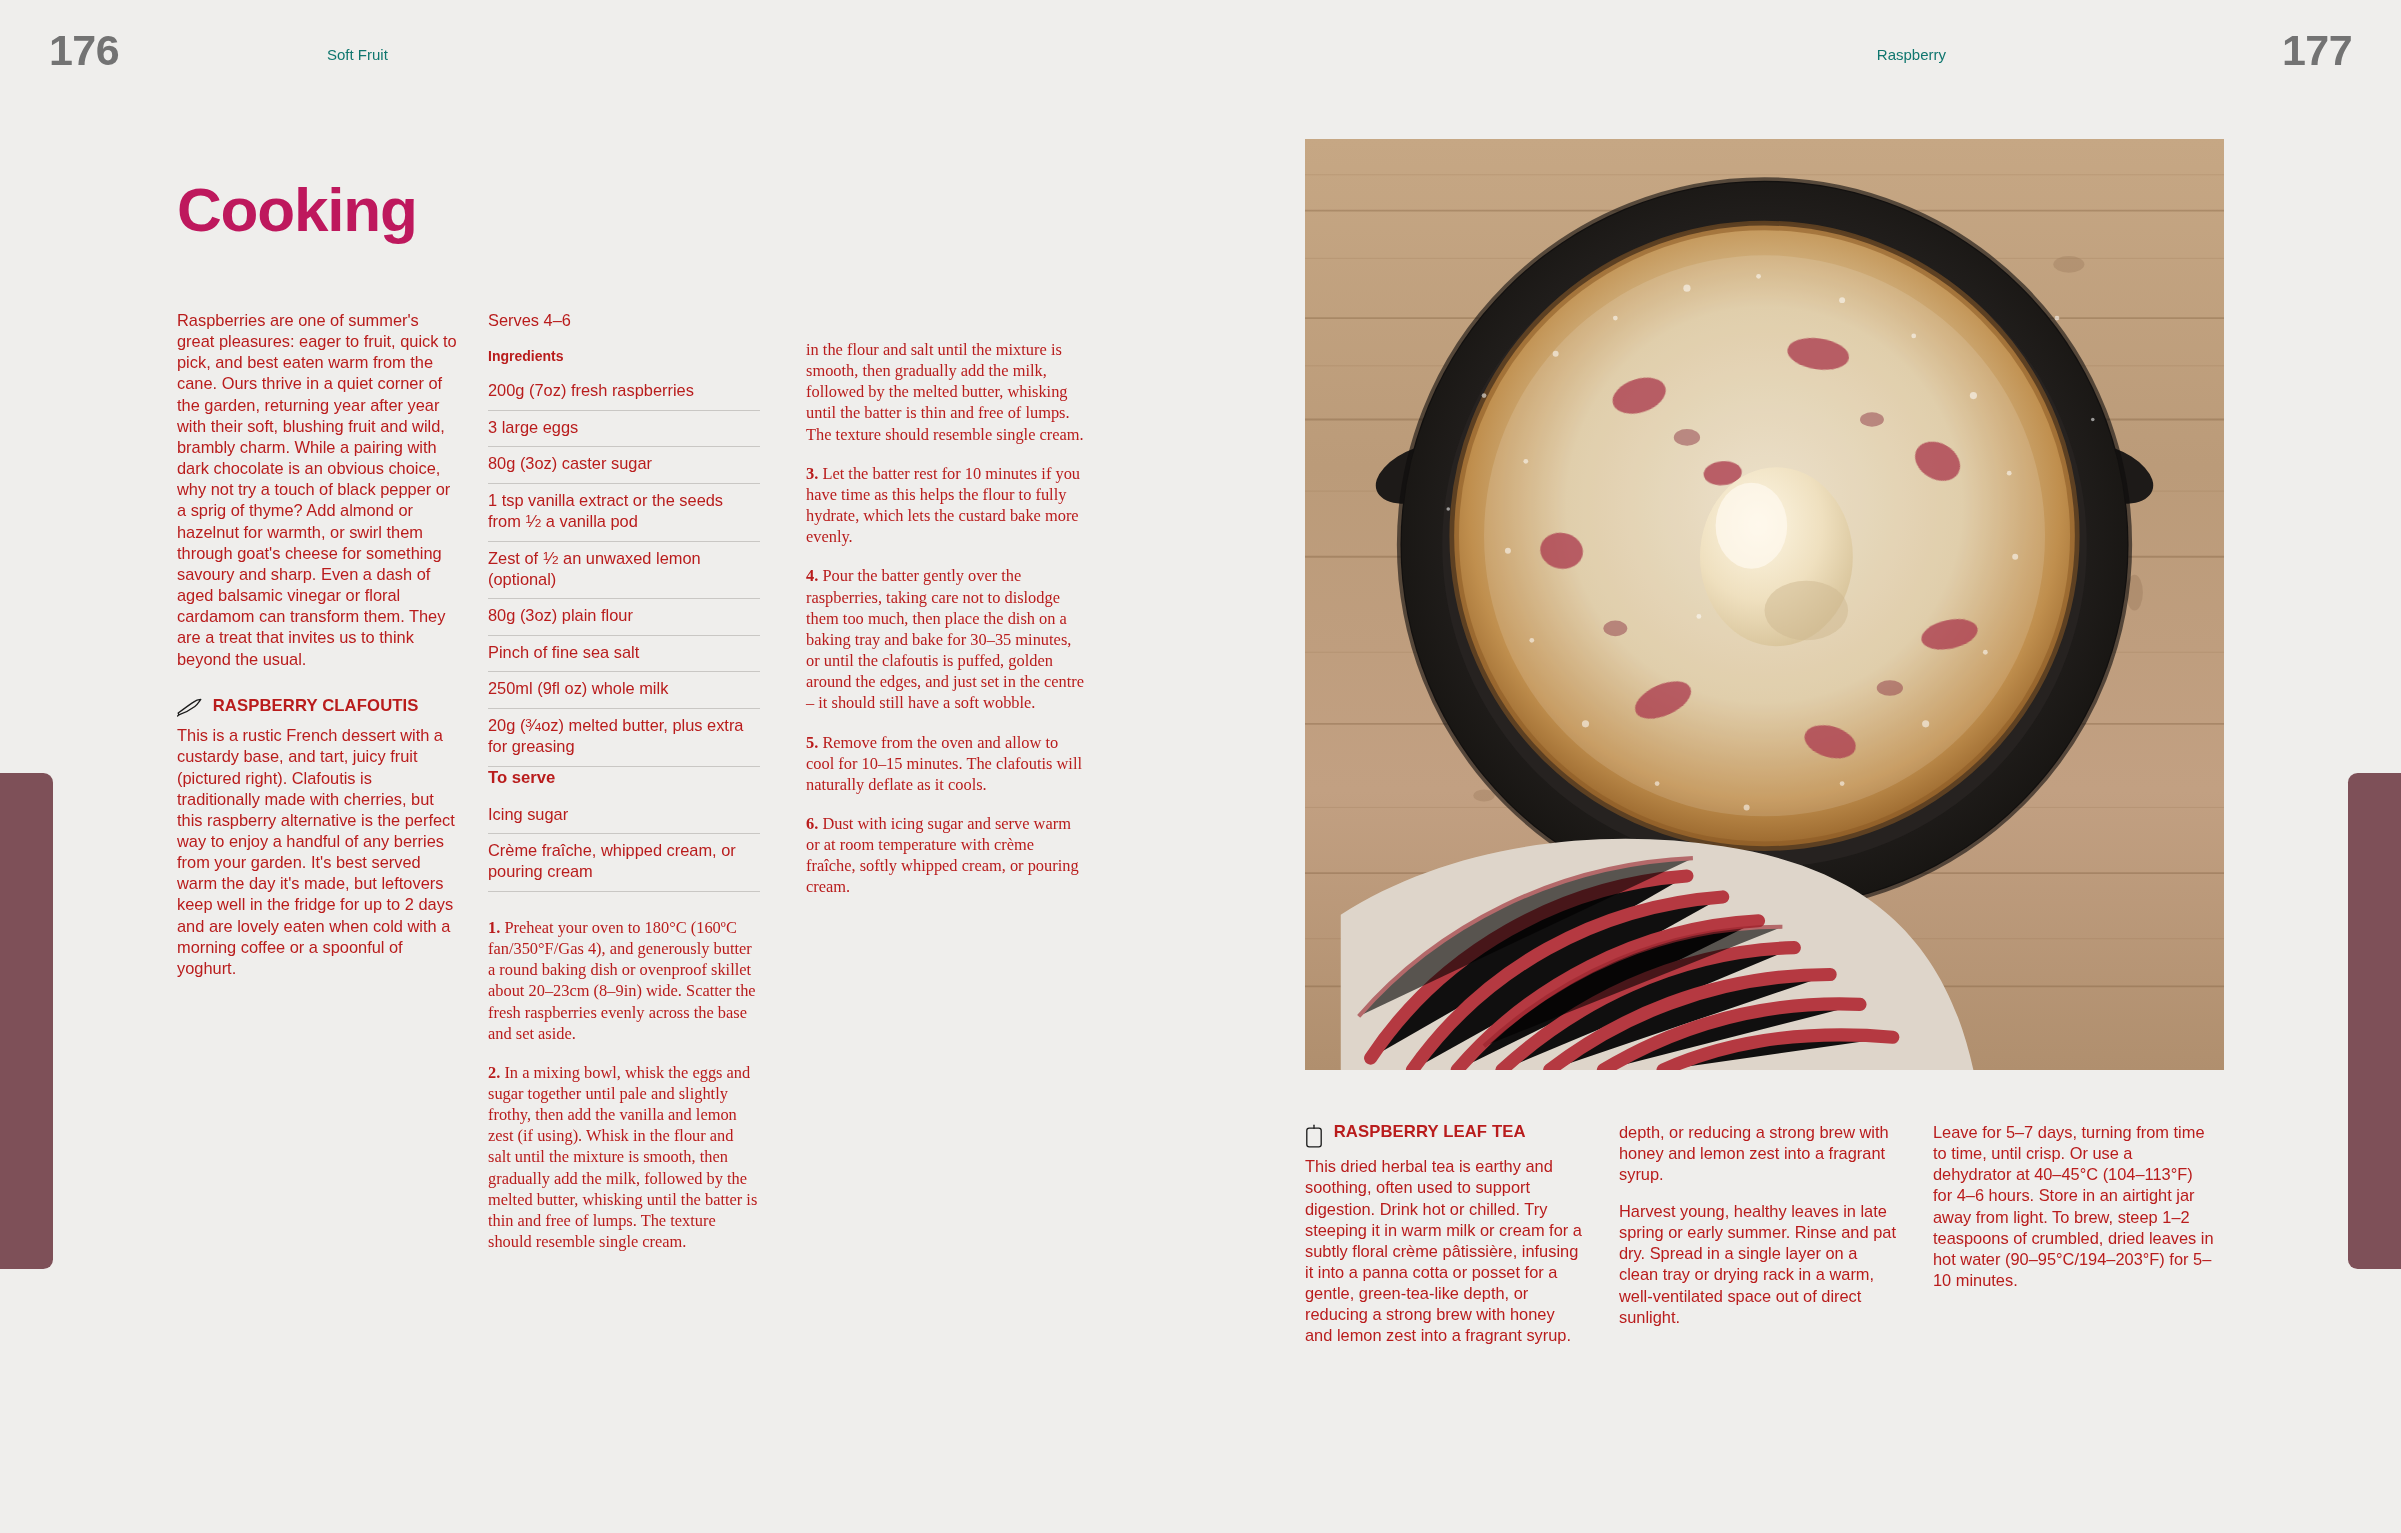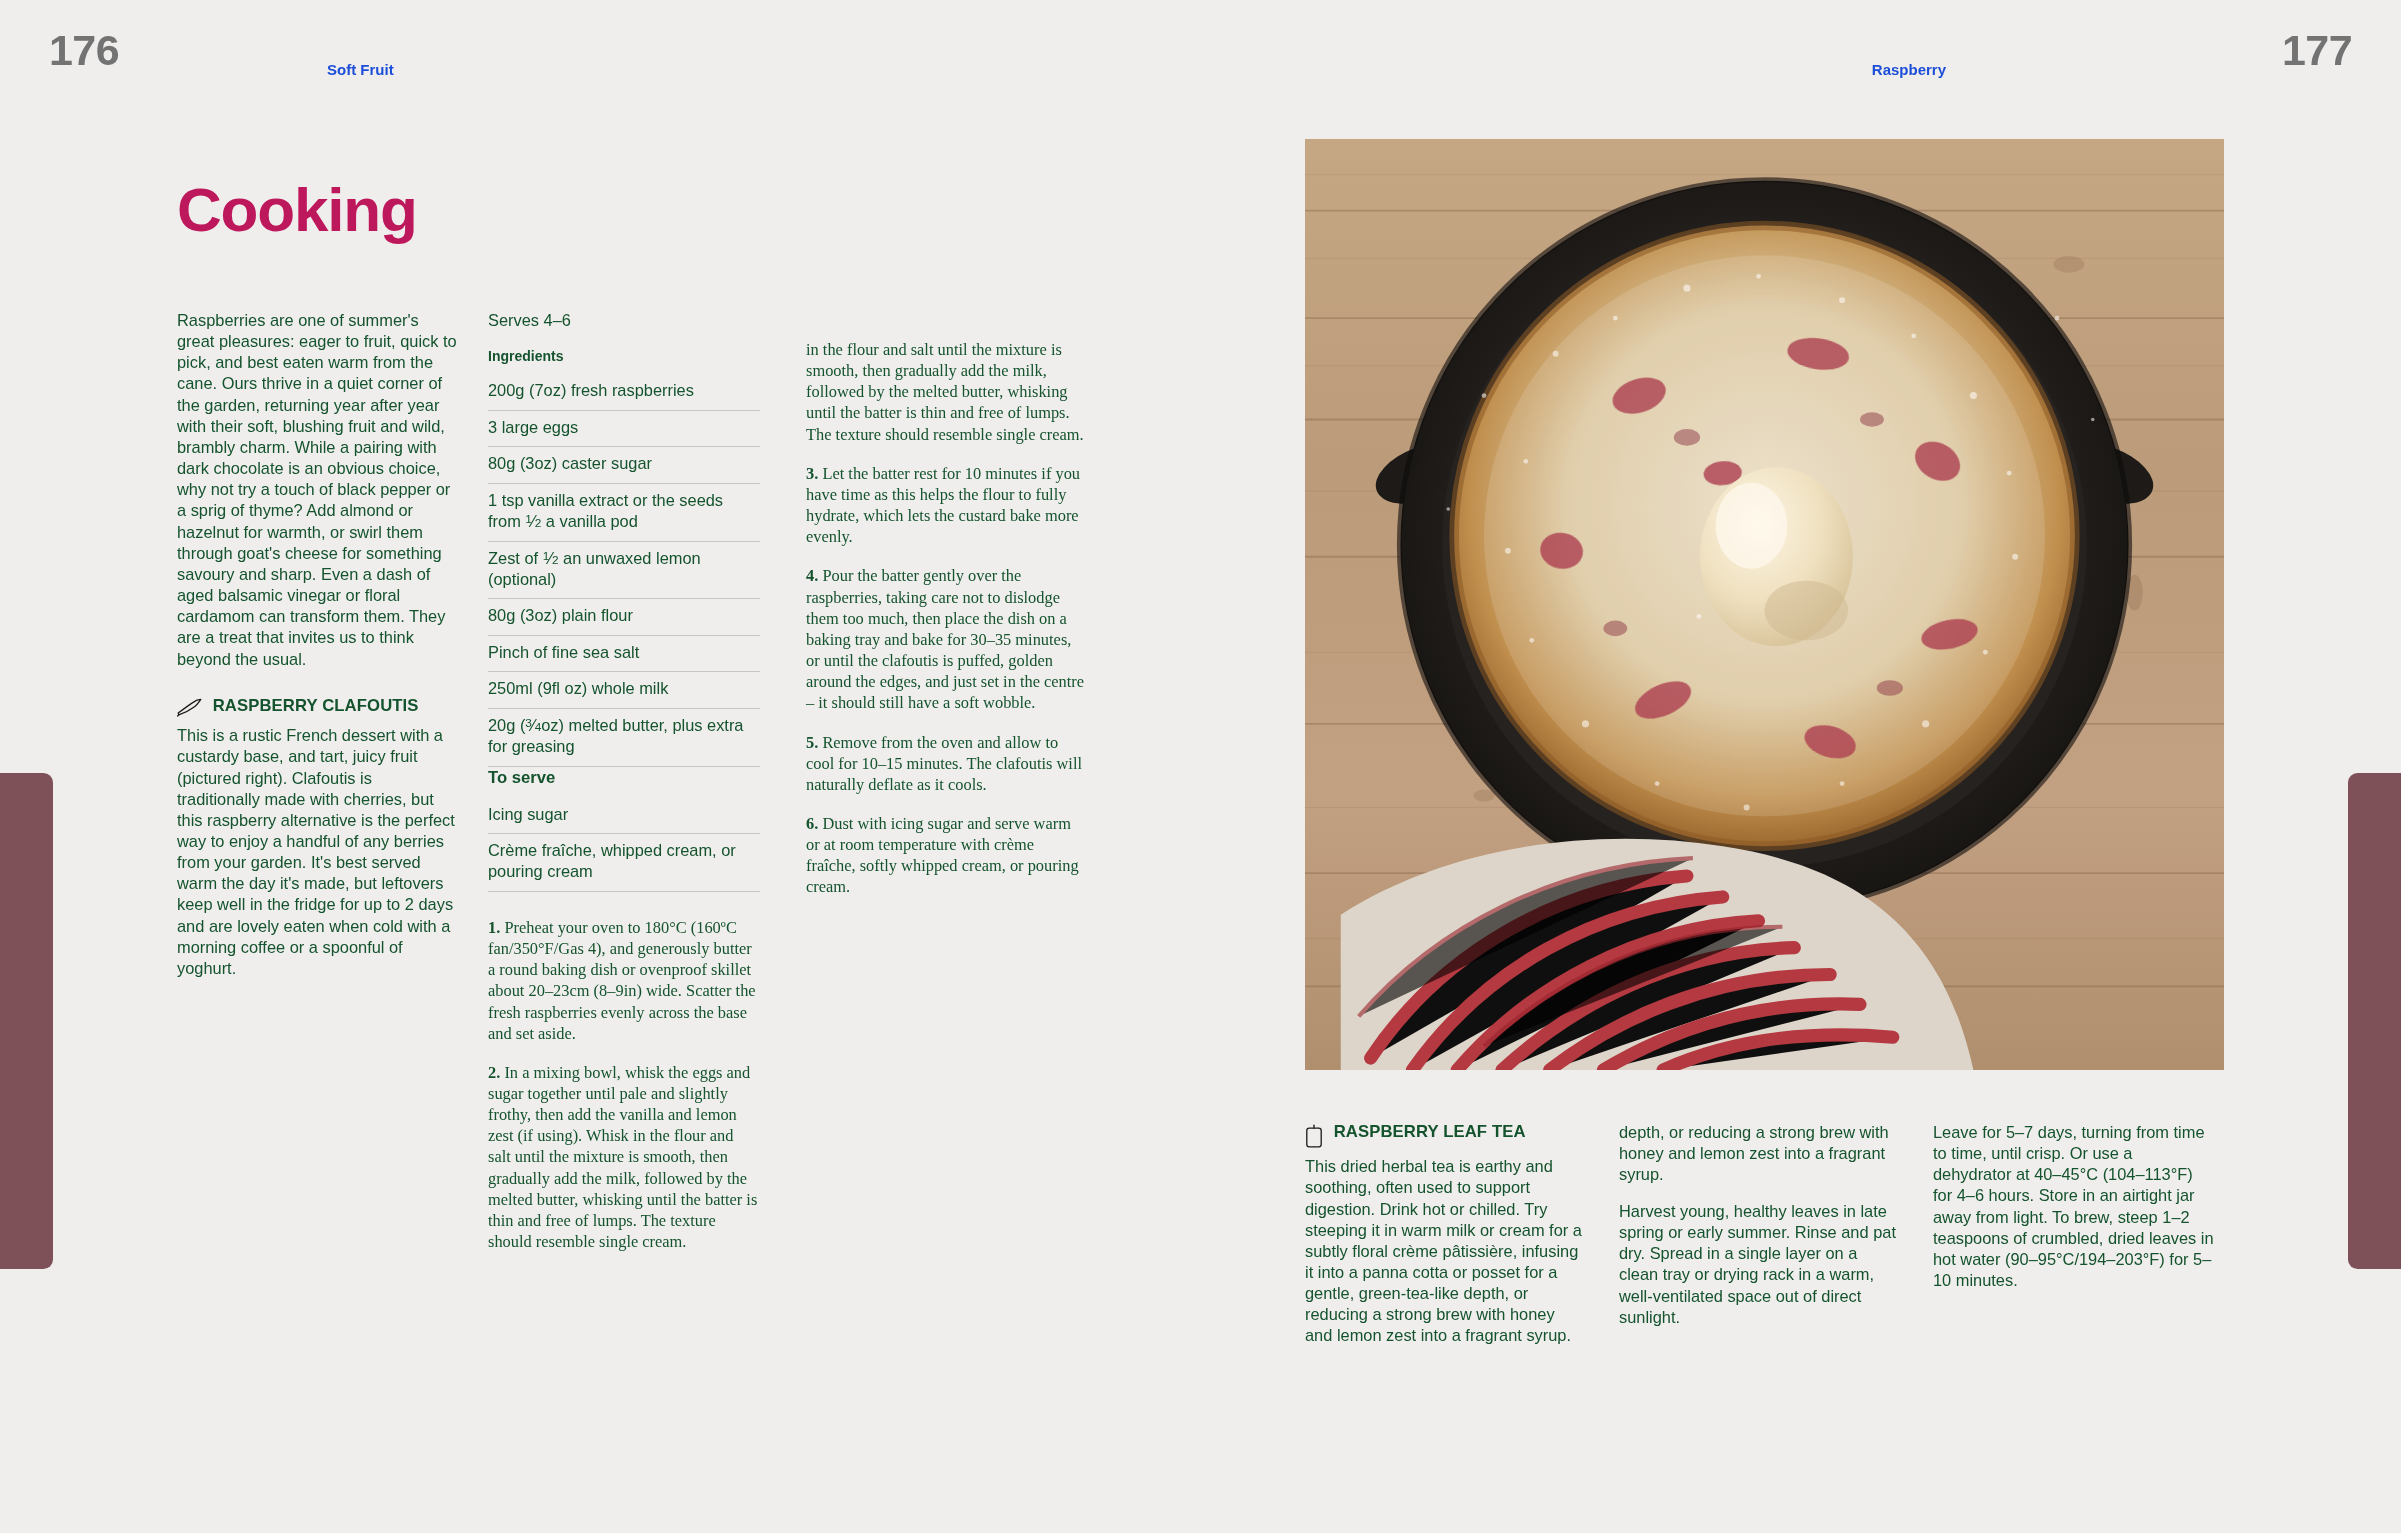--- a/index.html
+++ b/index.html
@@ -38,23 +38,23 @@
     letter-spacing: -0.6px;
     color: #737373;
     line-height: 1;
   }
   .folio-left  { left: 49px;  top: 29px; }
   .folio-right { right: 49px; top: 29px; }
 
   .runhead {
     position: absolute;
     font-size: 15px;
-    font-weight: bold;
-    color: #1d4ed8;
-    top: 61px;
+    font-weight: normal;
+    color: #0f766e;
+    top: 46px;
   }
   .runhead-left  { left: 327px; }
   .runhead-right { right: 455px; }
 
   
   .headline {
     position: absolute;
     left: 177px;
     top: 179px;
     font-size: 62px;
@@ -62,21 +62,21 @@
     letter-spacing: -1.2px;
     color: #be185d;
     line-height: 1;
   }
 
   
   .col {
     position: absolute;
     font-size: 16.4px;
     line-height: 1.29;
-    color: #14532d;
+    color: #b91c1c;
   }
   .col p { margin: 0 0 15.5px 0; }
   .col p:last-child { margin-bottom: 0; }
 
   
   .c1 { left: 177px;  top: 310px;  width: 281px; }
   .c2 { left: 488px;  top: 310px;  width: 272px; }
   .c3 { left: 806px; top: 339px;  width: 281px; }
 
   

